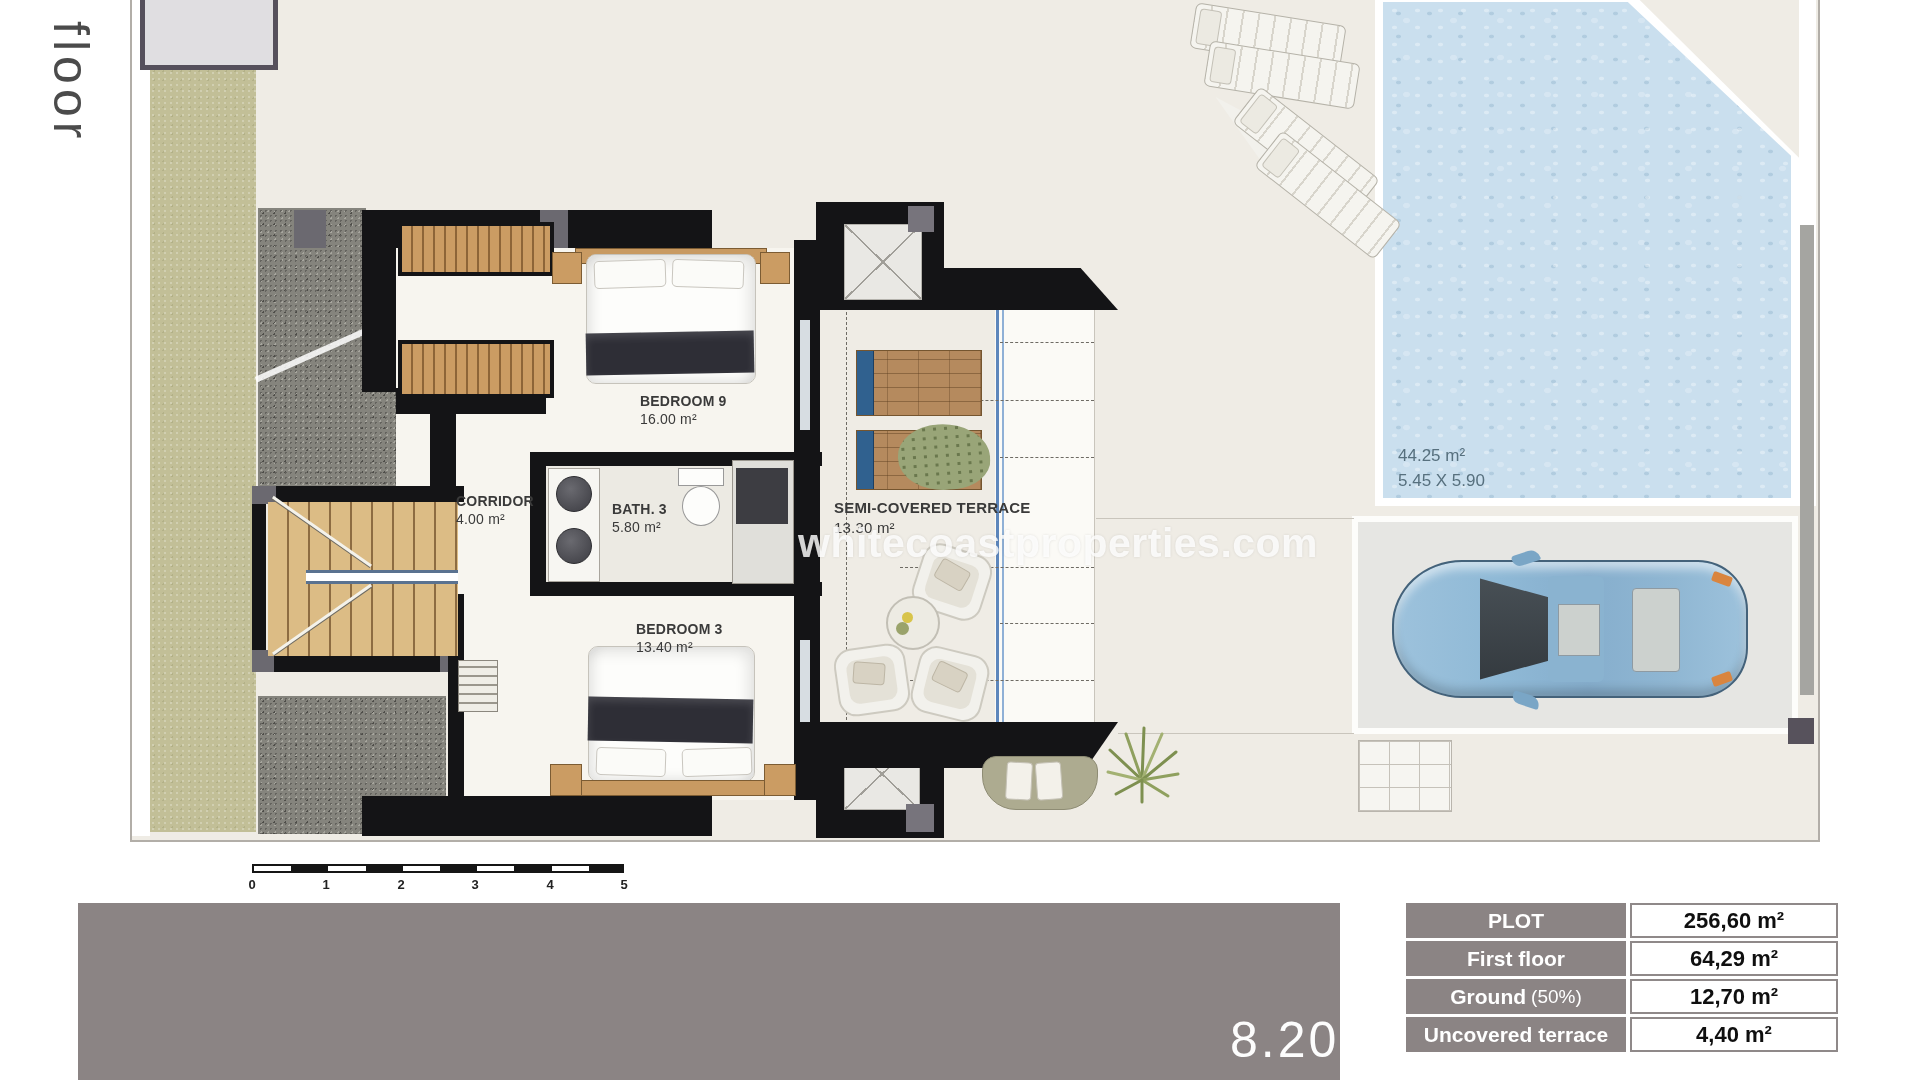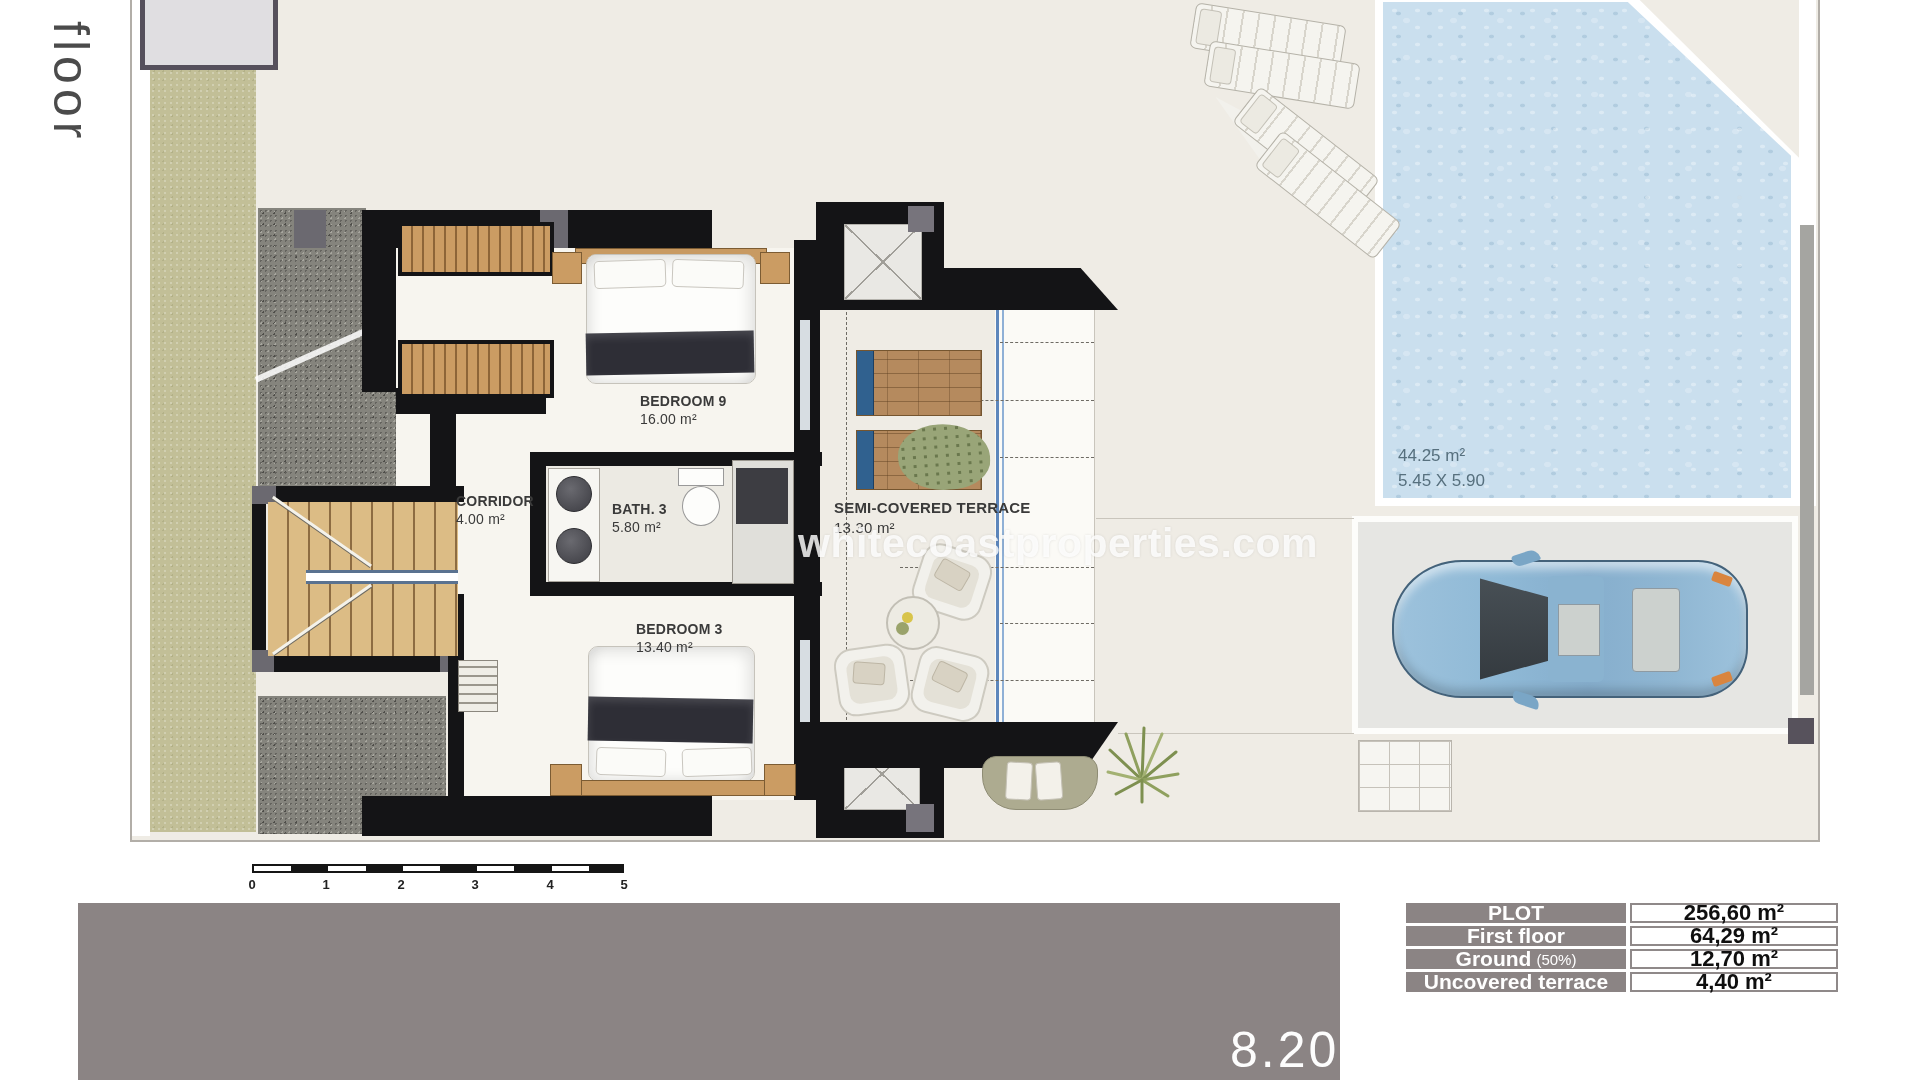--- a/index.html
+++ b/index.html
@@ -102,24 +102,24 @@
       box-shadow:inset 0 7px 10px rgba(255,255,255,.55), inset 0 -7px 10px rgba(0,0,0,.18);}
   .windshield{background:linear-gradient(180deg,#4a5258,#32383d);clip-path:polygon(0 10%, 100% 26%, 100% 74%, 0 90%);}
   .car-roof{background:#8ab3d0;border-radius:6px;}
   .car-glass{background:#ccd1ce;border:1px solid #8e9aa2;}
   .taillight{background:#d9853f;border-radius:2px;}
   .mirror{background:#7aa6c6;border-radius:3px 10px 2px 8px;}
   
   .gray-band{background:#8b8484;}
   .band-number{color:#fdfdfd;font-size:50px;letter-spacing:3px;font-weight:400;}
   .areas-table{width:432px;}
-  .t-row{display:flex;height:20px;margin-bottom:3px;}
+  .t-row{display:flex;height:35px;margin-bottom:3px;}
   .t-label{width:220px;background:#8b8484;color:#ffffff;display:flex;align-items:center;justify-content:center;
            font-size:21px;font-weight:700;margin-right:4px;}
-  .t-label .note{font-size:15px;font-weight:400;margin-left:5px;}
+  .t-label .note{font-size:19px;font-weight:400;margin-left:5px;}
   .t-value{width:204px;background:#ffffff;border:2px solid #8f8989;color:#0f0f0f;display:flex;align-items:center;justify-content:center;
            font-size:22px;font-weight:700;}
   .scale-bar{left:252px;top:864px;width:372px;height:32px;}
   .scale-strip{width:372px;height:9px;border:2px solid #151515;box-sizing:border-box;
       background:repeating-linear-gradient(90deg,#ffffff 0 37.2px,#151515 37.2px 74.4px);}
   .scale-tick{position:absolute;top:13px;transform:translateX(-50%);font-size:13px;font-weight:700;color:#222;}
   .floor-label{color:#4b4b4b;font-size:50px;letter-spacing:5px;white-space:nowrap;
       transform:rotate(90deg);transform-origin:0 0;}
   .watermark{color:rgba(255,255,255,.82);font-size:41px;font-weight:700;letter-spacing:.5px;
       text-shadow:0 0 3px rgba(0,0,0,.10);z-index:50;white-space:nowrap;}
@@ -335,21 +335,21 @@
     <div class="scale-strip"></div>
     <span class="scale-tick" style="left:0;">0</span>
     <span class="scale-tick" style="left:74px;">1</span>
     <span class="scale-tick" style="left:149px;">2</span>
     <span class="scale-tick" style="left:223px;">3</span>
     <span class="scale-tick" style="left:298px;">4</span>
     <span class="scale-tick" style="left:372px;">5</span>
   </div>
 
   <div class="abs gray-band" style="left:78px;top:903px;width:1262px;height:177px;">
-    <span class="abs band-number" style="left:1152px;top:118px;">8.20</span>
+    <span class="abs band-number" style="left:1152px;top:108px;">8.20</span>
   </div>
 
   <div class="abs areas-table" style="left:1406px;top:903px;height:177px;overflow:hidden;">
     <div class="t-row">
       <div class="t-label">
           <span>PLOT</span>
         </div>
       <div class="t-value">256,60 m²</div>
     </div>
     <div class="t-row">

